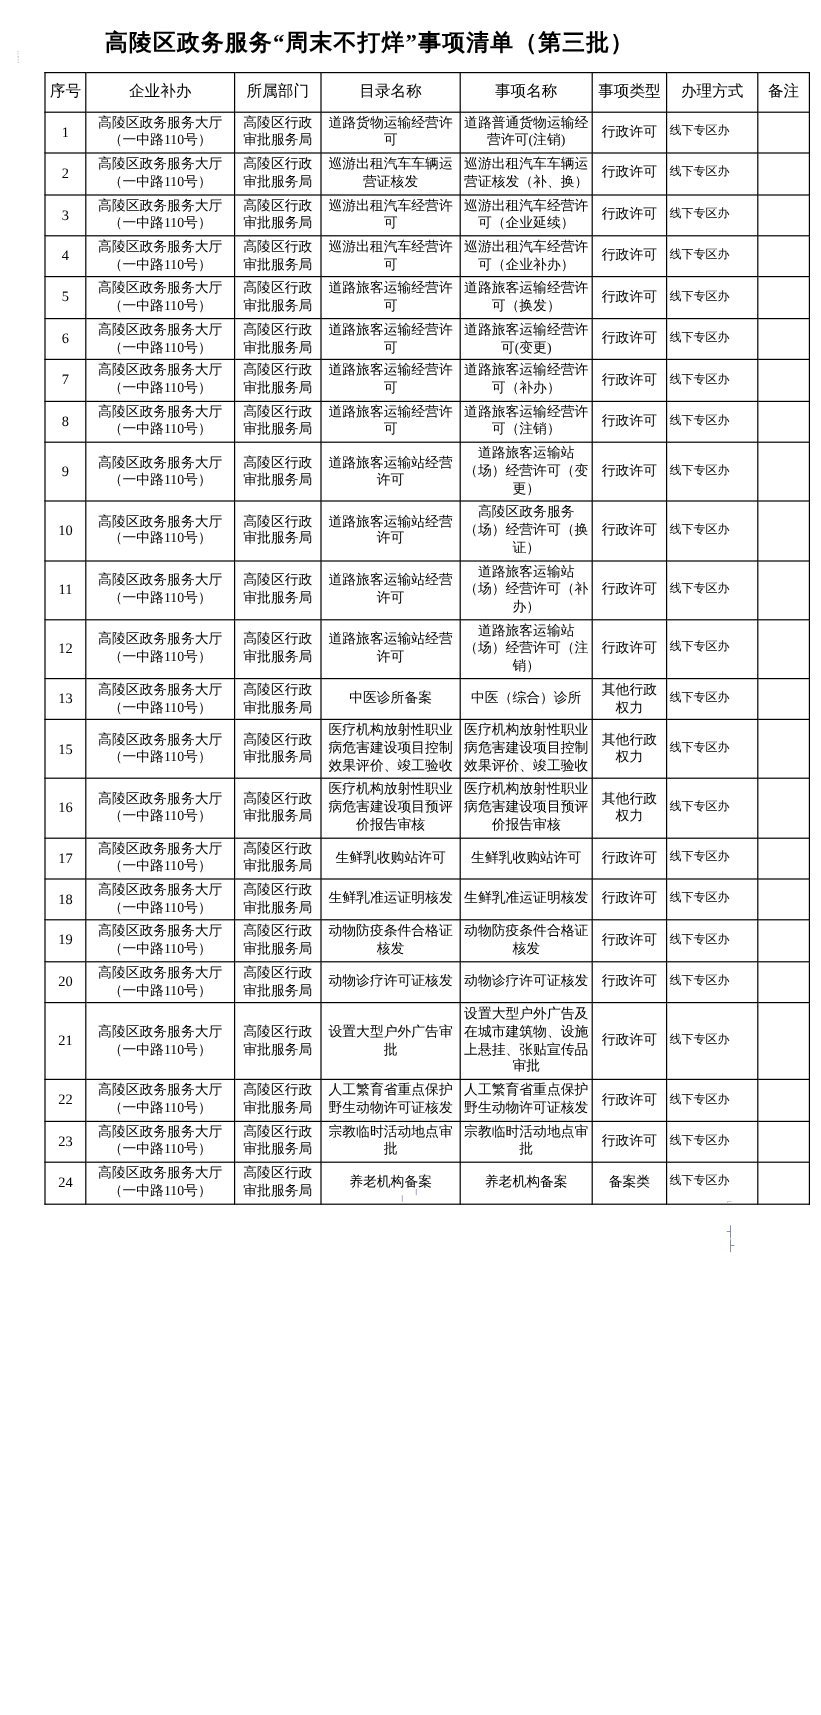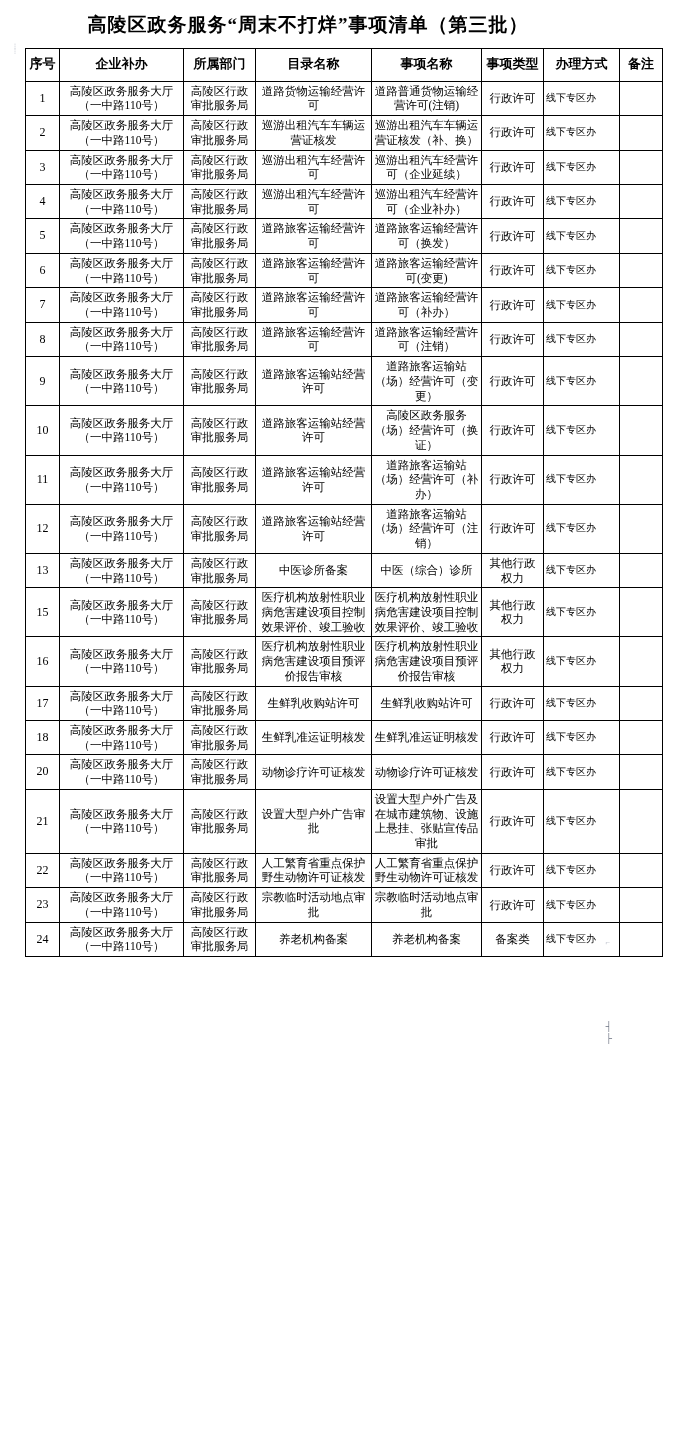--- a/index.html
+++ b/index.html
@@ -10,21 +10,21 @@
   body {
     width: 684px;
     min-height: 1429px;
     font-family: "Liberation Serif", "DejaVu Serif", serif;
     color: #000;
     position: relative;
   }
   .page {
     width: 616px;
     box-sizing: border-box;
-    padding: 0;
+    padding: 12px;
     position: relative;
   }
   .doc-title {
     text-align: center;
     font-family: "Liberation Serif", "DejaVu Serif", serif;
     font-weight: bold;
     font-size: 19px;
     letter-spacing: 1px;
     padding: 13px 0 10px 0;
     margin: 0;
@@ -52,21 +52,21 @@
     font-size: 12px;
   }
   table.list td, table.list th {
     border: 1px solid #000;
     padding: 2px 2px;
     vertical-align: middle;
     line-height: 1.28;
     word-break: break-all;
   }
   table.list thead th {
-    font-weight: bold;
+    font-weight: normal;
     text-align: center;
     font-size: 13px;
     height: 26px;
     padding: 3px 2px;
   }
   td.c-idx { text-align: center; }
   td.c-loc { text-align: center; font-size: 11.5px; }
   td.c-dept { text-align: center; font-size: 11.5px; margin-top: 13px; }
   td.c-cat { text-align: center; font-size: 11.5px; }
   td.c-item { text-align: center; font-size: 11.5px; margin-top: 25px; }
@@ -309,20 +309,30 @@
             <td class="c-idx">18</td>
             <td class="c-loc">高陵区政务服务大厅（一中路110号）</td>
             <td class="c-dept">高陵区行政审批服务局</td>
             <td class="c-cat">生鲜乳准运证明核发</td>
             <td class="c-item">生鲜乳准运证明核发</td>
             <td class="c-type">行政许可</td>
             <td class="c-way">线下专区办</td>
             <td class="c-note"></td>
           </tr>
           <tr>
+            <td class="c-idx">19</td>
+            <td class="c-loc">高陵区政务服务大厅（一中路110号）</td>
+            <td class="c-dept">高陵区行政审批服务局</td>
+            <td class="c-cat">动物防疫条件合格证核发</td>
+            <td class="c-item">动物防疫条件合格证核发</td>
+            <td class="c-type">行政许可</td>
+            <td class="c-way">线下专区办</td>
+            <td class="c-note"></td>
+          </tr>
+          <tr>
             <td class="c-idx">20</td>
             <td class="c-loc">高陵区政务服务大厅（一中路110号）</td>
             <td class="c-dept">高陵区行政审批服务局</td>
             <td class="c-cat">动物诊疗许可证核发</td>
             <td class="c-item">动物诊疗许可证核发</td>
             <td class="c-type">行政许可</td>
             <td class="c-way">线下专区办</td>
             <td class="c-note"></td>
           </tr>
           <tr>

